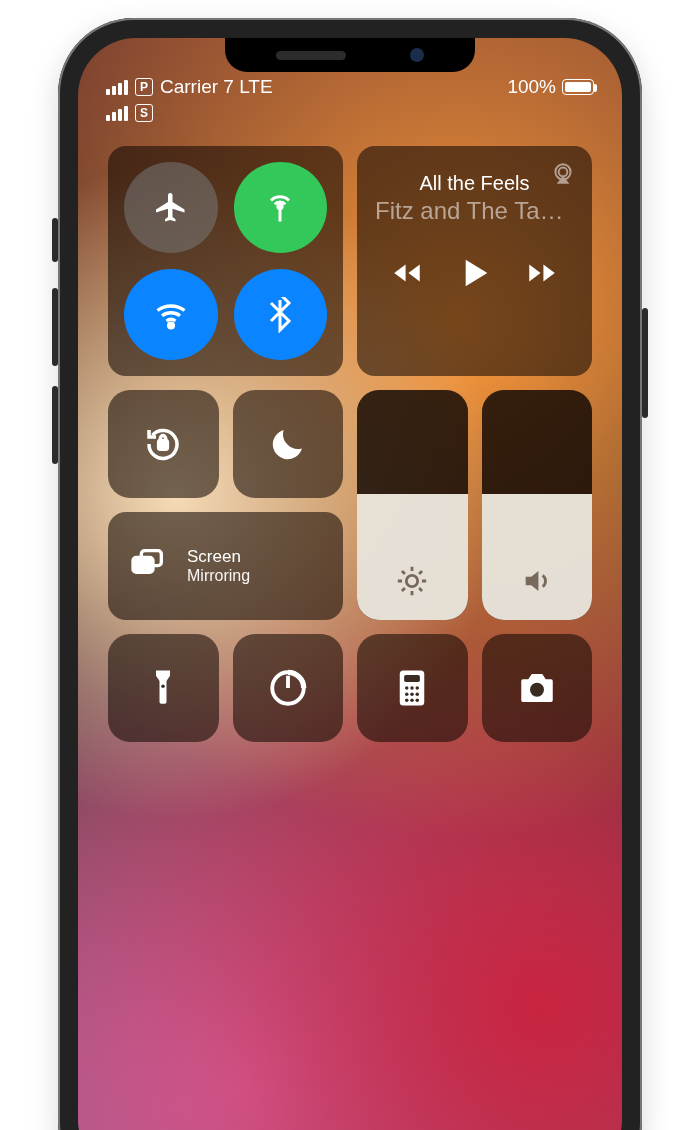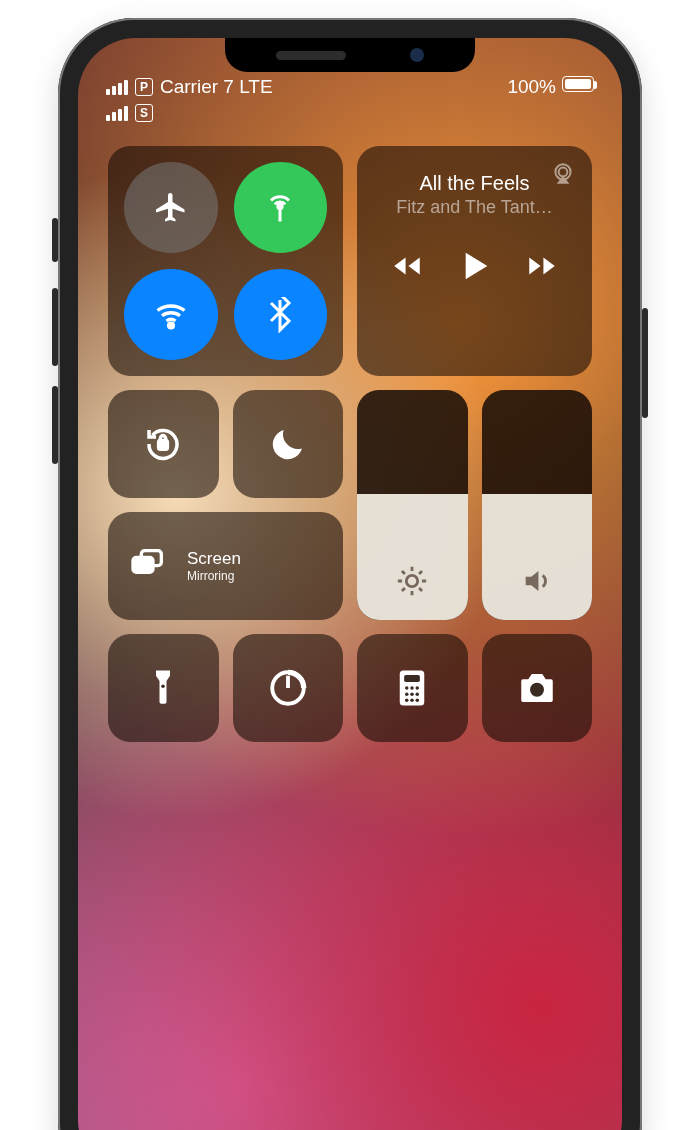--- a/index.html
+++ b/index.html
@@ -60,21 +60,21 @@
   .bars { display:flex; align-items:flex-end; gap:2px; }
   .bars i { width:4px; background:#fff; border-radius:1px; display:block; }
   .bars i:nth-child(1){height:6px} .bars i:nth-child(2){height:9px}
   .bars i:nth-child(3){height:12px}.bars i:nth-child(4){height:15px}
   .simbadge {
     width:18px; height:18px; border:1.5px solid #fff; border-radius:3px;
     display:inline-flex; align-items:center; justify-content:center;
     font-size:12px; font-weight:700; line-height:1;
   }
   .battery {
-    display:flex; gap:6px;
+    display:flex; align-items:center; gap:6px;
   }
   .battery .shell {
     width:32px; height:16px; border:1.5px solid #fff; border-radius:4px;
     position:relative;
   }
   .battery .shell::after{
     content:""; position:absolute; right:-4px; top:4px; width:3px; height:8px;
     background:#fff; border-radius:0 2px 2px 0;
   }
   .battery .fill { position:absolute; inset:2px; background:#fff; border-radius:2px; }
@@ -83,50 +83,50 @@
   .cc {
     position:absolute; top:108px; left:30px; right:30px;
     display:grid; grid-template-columns:repeat(4, 1fr);
     grid-auto-rows:108px; gap:14px;
   }
   .module {
     background: rgba(20,10,5,.58);
     border-radius:22px;
   }
   .module.small { display:flex; align-items:center; justify-content:center; }
-  .span2 { grid-column: span 2; }
+  .span2 { grid-column: span 2; border-radius: 18px; }
   .tall2 { grid-row: span 2; }
 
   
   .conn { display:grid; grid-template-columns:1fr 1fr; grid-template-rows:1fr 1fr; padding:16px; gap:16px; }
   .circle {
     border-radius:50%; display:flex; align-items:center; justify-content:center;
     color:#fff;
   }
   .circle.off { background: rgba(120,120,120,.55); }
   .circle.green { background:#34c759; }
   .circle.blue { background:#0a84ff; }
 
   
   .media { padding:16px 18px 0 18px; position:relative; color:#fff; }
   .media .airplay { position:absolute; top:14px; right:16px; opacity:.8; }
   .media .title { font-size:20px; font-weight:500; text-align:center; margin-top:10px; }
-  .media .artist { font-size:18px; color:#b9a596; text-align:center; margin-top:2px; white-space:nowrap; overflow:hidden; text-overflow:ellipsis; }
+  .media .artist { font-size:24px; color:#b9a596; text-align:center; margin-top:2px; white-space:nowrap; overflow:hidden; text-overflow:ellipsis; }
   .media .controls { display:flex; justify-content:space-around; align-items:center; margin-top:28px; }
   .media .controls svg { cursor:pointer; }
 
   
   .slider { position:relative; overflow:hidden; }
   .slider .track { position:absolute; inset:0; background:rgba(20,10,5,.62); }
   .slider .fill  { position:absolute; left:0; right:0; bottom:0; background:rgba(255,250,240,.88); }
   .slider .glyph { position:absolute; left:50%; bottom:18px; transform:translateX(-50%); color:#8a8076; }
 
   
   .mirror { display:flex; align-items:center; gap:19px; padding:0 20px; color:#fff; font-size:17px; }
-  .mirror .label small { display:block; font-size:12px; opacity:.95; }
+  .mirror .label small { display:block; font-size:16px; opacity:.95; }
 
   
   .circle svg { width:36px; height:36px; }
   .small svg  { width:42px; height:42px; }
 </style>
 </head>
 <body>
 
 <div class="device">
   <span class="side-btn left-a"></span>

